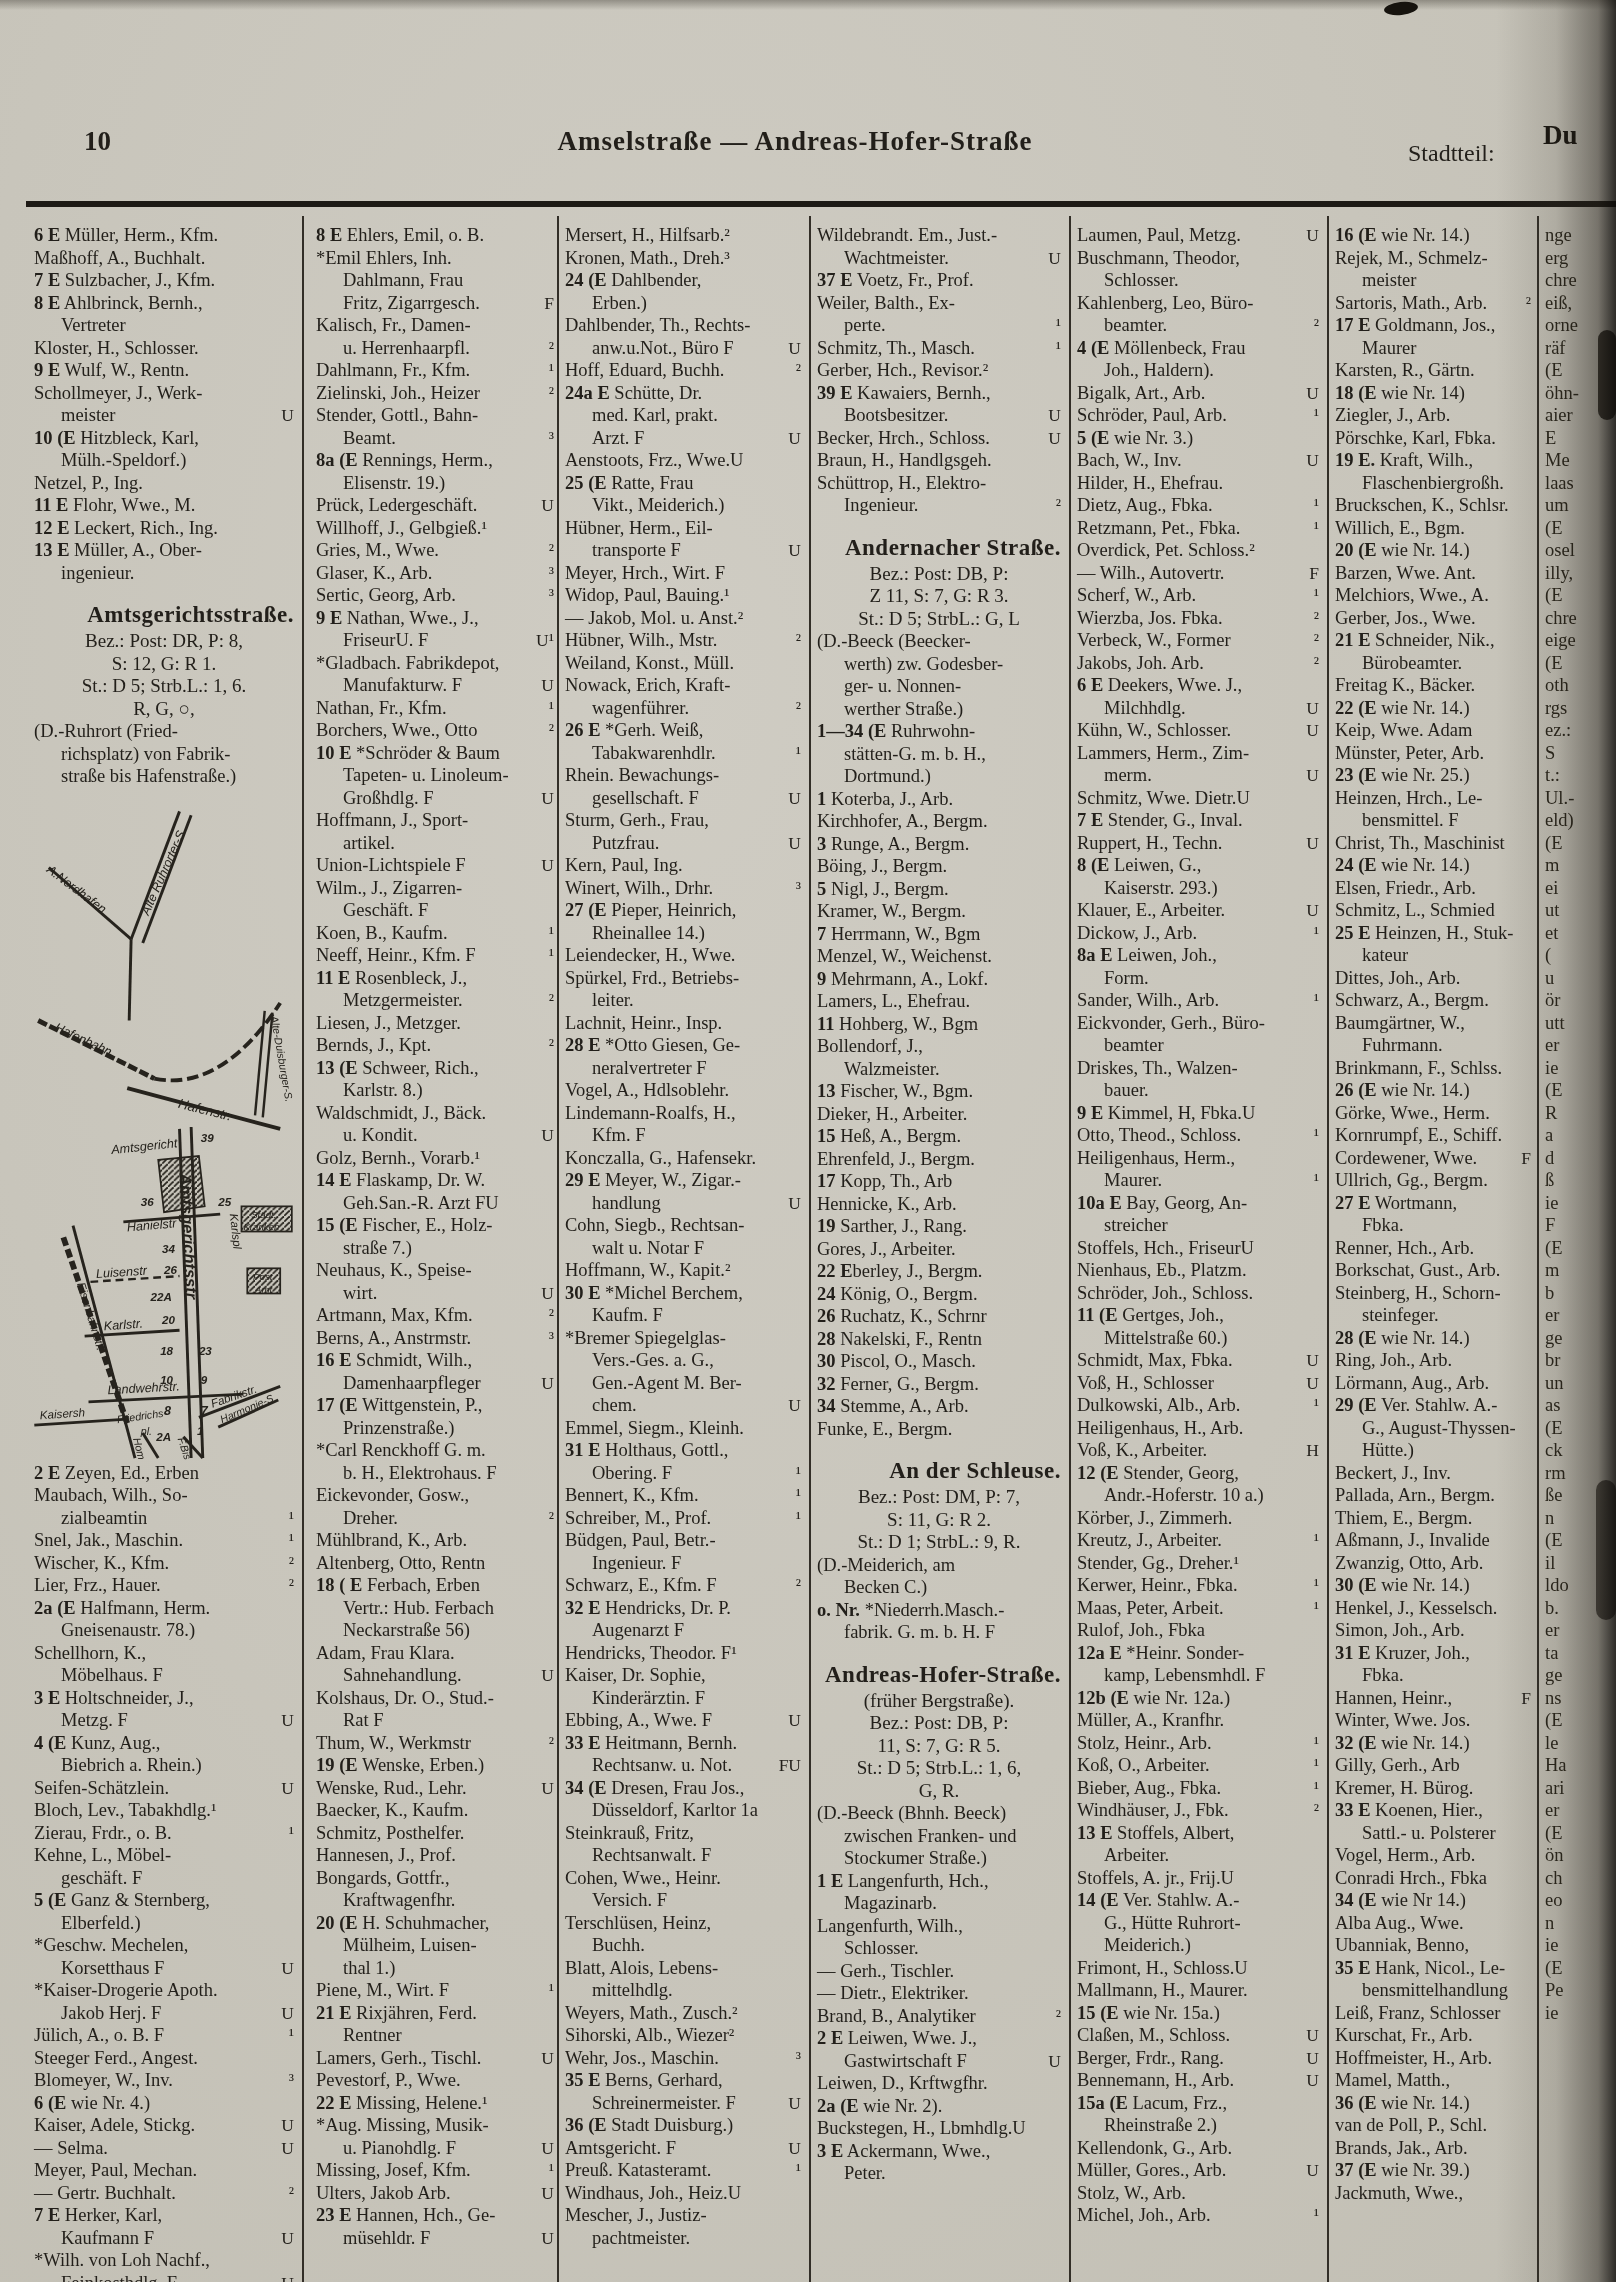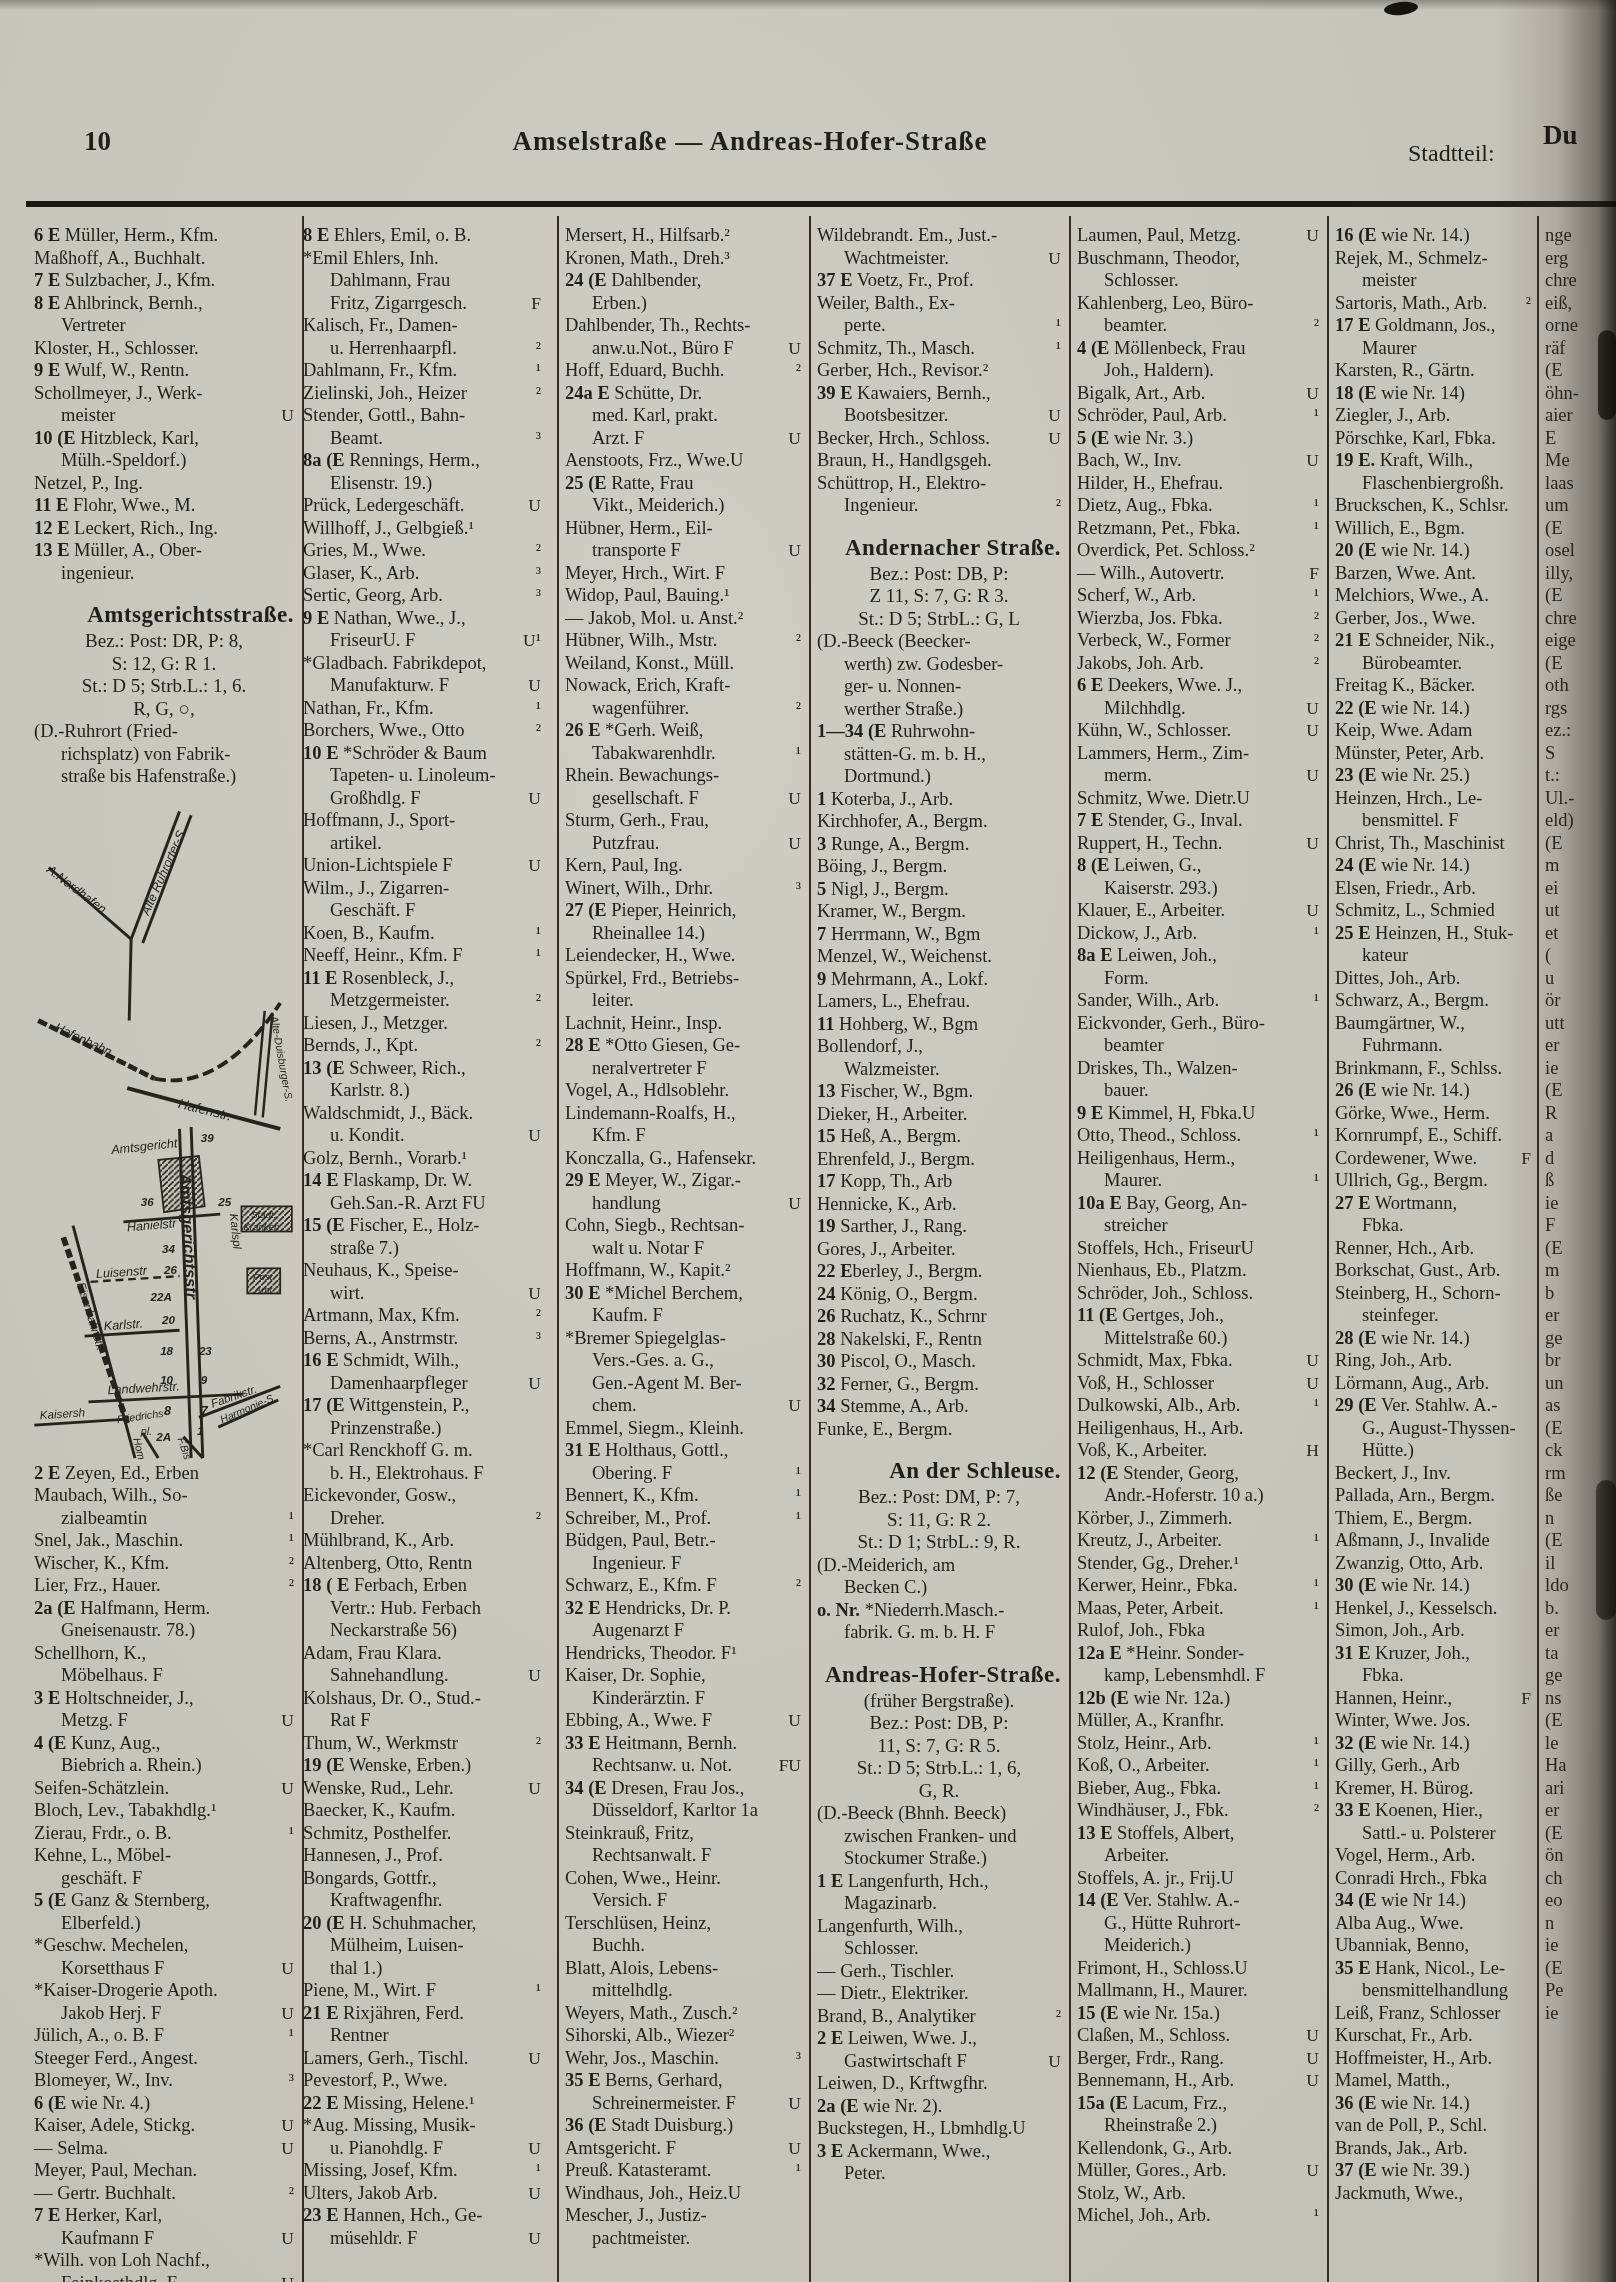--- a/index.html
+++ b/index.html
@@ -1,21 +1,21 @@
 <!DOCTYPE html>
 <html><head>
 <meta charset="utf-8">
 <style>
   html,body{margin:0;padding:0;background:#7e7b72;}
   .page{position:relative;width:1616px;height:2282px;overflow:hidden;
         background:radial-gradient(ellipse at 42% 30%, #cfccc3 0%, #c8c5bb 55%, #c2bfb4 100%);
         font-family:"Liberation Serif", serif;color:#221f1a;}
   .pgnum{position:absolute;left:84px;top:126px;font-size:27px;font-weight:bold;}
   .ptitle{position:absolute;left:0;top:126px;width:1500px;text-align:center;
-          font-size:27px;font-weight:bold;letter-spacing:1px;}
+          font-size:27px;font-weight:bold;letter-spacing:1px;padding-left:45px;}
   .stadtteil{position:absolute;left:1408px;top:140px;font-size:24px;}
   .du{position:absolute;left:1543px;top:120px;font-size:27px;font-weight:bold;color:#17140f;}
   .hrule{position:absolute;left:26px;top:201px;width:1590px;height:6px;background:#1d1a15;}
   .vr{position:absolute;top:216px;bottom:0;width:2px;background:#322e27;}
   .col{position:absolute;top:224px;}
   .ln{display:flex;justify-content:space-between;white-space:nowrap;
       line-height:22.5px;font-size:18.5px;}
   .ln .t{display:inline-block;}
   .ln .fl{margin-left:3px;font-size:17.5px;}
   .ind{padding-left:27px;}
@@ -316,21 +316,21 @@
         <span class="fl">U</span>
       </div>
       <div class="ln">
         <span class="t">*Wilh. von Loh Nachf.,</span>
       </div>
       <div class="ln ind">
         <span class="t">Feinkosthdlg. F</span>
         <span class="fl">U</span>
       </div>
     </div>
-  <div class="col" id="col1" style="left:303px;width:238px">
+  <div class="col" id="col1" style="left:316px;width:238px">
       <div class="ln">
         <span class="t"><b>8 E</b> Ehlers, Emil, o. B.</span>
       </div>
       <div class="ln">
         <span class="t">*Emil Ehlers, Inh.</span>
       </div>
       <div class="ln ind">
         <span class="t">Dahlmann, Frau</span>
       </div>
       <div class="ln ind">

